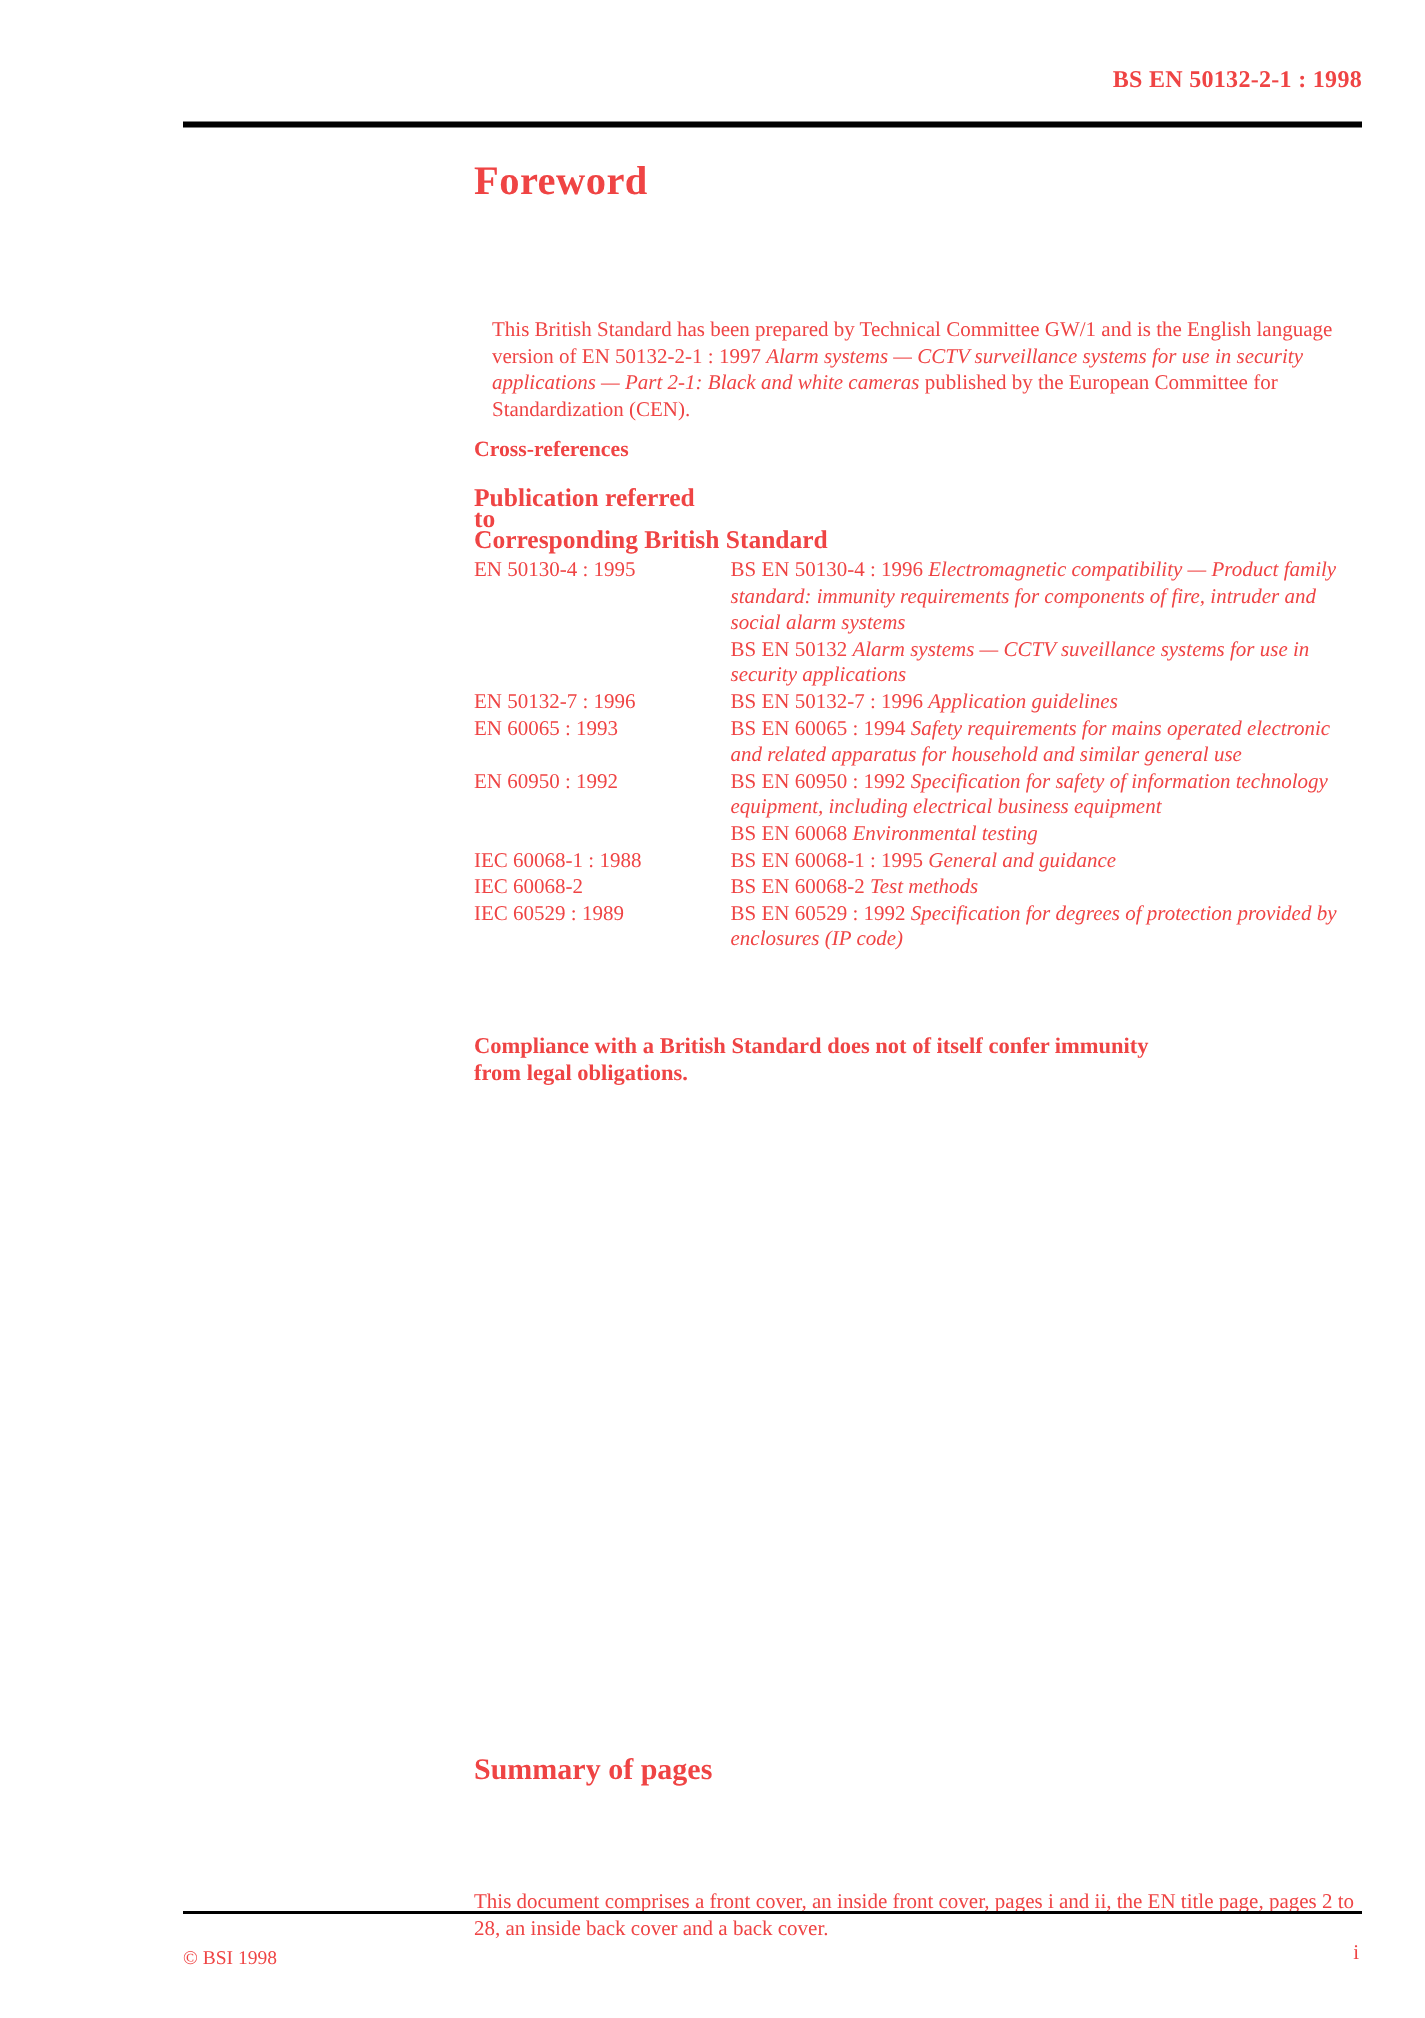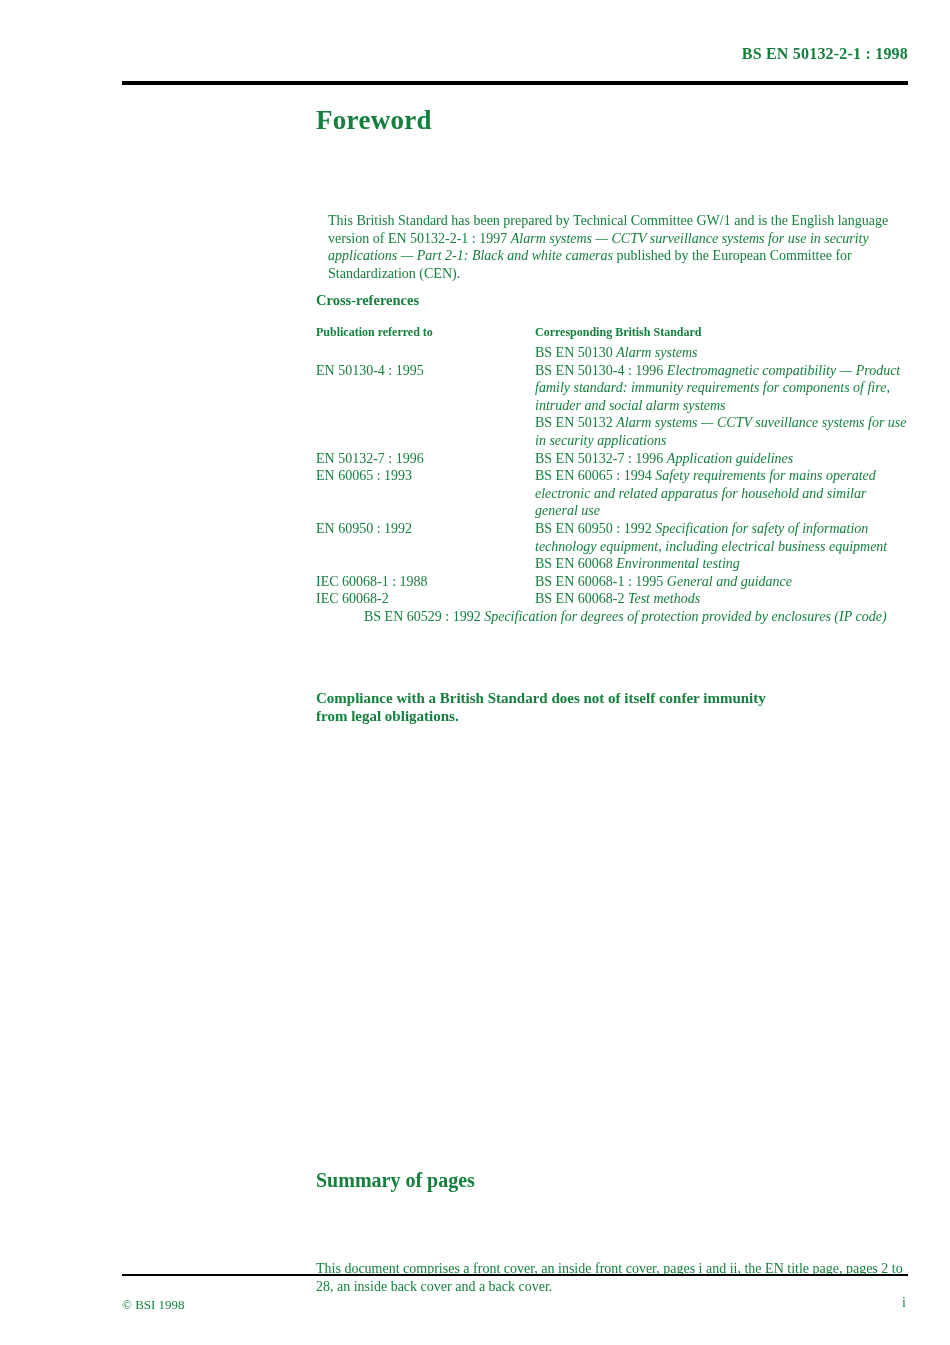--- a/index.html
+++ b/index.html
@@ -3,21 +3,21 @@
 <meta charset="utf-8">
 <style>
   * { margin: 0; padding: 0; box-sizing: border-box; }
   html, body { background: #ffffff; }
   .page {
     position: relative;
     width: 950px;
     height: 1345px;
     background: #ffffff;
     font-family: "Liberation Serif", serif;
-    color: #15803d;
+    color: #ef4444;
     overflow: hidden;
   }
   .header-ref {
     position: absolute;
     top: 45px;
     right: 42px;
     font-size: 16px;
     font-weight: bold;
     letter-spacing: 0.2px;
   }
@@ -56,28 +56,29 @@
   .xref-table {
     position: absolute;
     top: 325px;
     left: 316px;
     width: 592px;
     font-size: 14px;
     line-height: 17.6px;
   }
   .xref-header-row {
     display: flex;
-    font-size: 12px;
+    font-size: 17px;
     font-weight: bold;
     line-height: 14px;
     margin-bottom: 5px;
+    flex-direction: column;
   }
   .xref-row { display: flex; }
   .col1 { width: 171px; flex-shrink: 0; padding-right: 8px; }
-  .col2 { flex: 1; margin-left: 48px; }
+  .col2 { flex: 1; }
   .compliance {
     position: absolute;
     top: 689px;
     left: 316px;
     width: 580px;
     font-size: 15px;
     font-weight: bold;
     line-height: 18.2px;
   }
   .summary-heading {
@@ -131,21 +132,20 @@
   <h2 class="xref-heading">Cross-references</h2>
 
   <div class="xref-table">
     <div class="xref-header-row">
       <div class="col1">Publication referred to</div>
       <div class="col2">Corresponding British Standard</div>
     </div>
 
     <div class="xref-row">
       <div class="col1"></div>
-      <div class="col2"><span>BS EN 50130 </span><span class="it">Alarm systems</span></div>
     </div>
 
     <div class="xref-row">
       <div class="col1">EN 50130-4 : 1995</div>
       <div class="col2"><span>BS EN 50130-4 : 1996 </span><span class="it">Electromagnetic compatibility — Product family standard: immunity requirements for components of fire, intruder and social alarm systems</span></div>
     </div>
 
     <div class="xref-row">
       <div class="col1"></div>
       <div class="col2"><span>BS EN 50132 </span><span class="it">Alarm systems — CCTV suveillance systems for use in security applications</span></div>
@@ -175,20 +175,21 @@
       <div class="col1">IEC 60068-1 : 1988</div>
       <div class="col2"><span>BS EN 60068-1 : 1995 </span><span class="it">General and guidance</span></div>
     </div>
 
     <div class="xref-row">
       <div class="col1">IEC 60068-2</div>
       <div class="col2"><span>BS EN 60068-2 </span><span class="it">Test methods</span></div>
     </div>
 
     <div class="xref-row">
+      <div class="col1">IEC 60529 : 1989</div>
       <div class="col2"><span>BS EN 60529 : 1992 </span><span class="it">Specification for degrees of protection provided by enclosures (IP code)</span></div>
     </div>
   </div>
 
   <div class="compliance">
     <div>Compliance with a British Standard does not of itself confer immunity</div>
     <div>from legal obligations.</div>
   </div>
 
   <h2 class="summary-heading">Summary of pages</h2>

